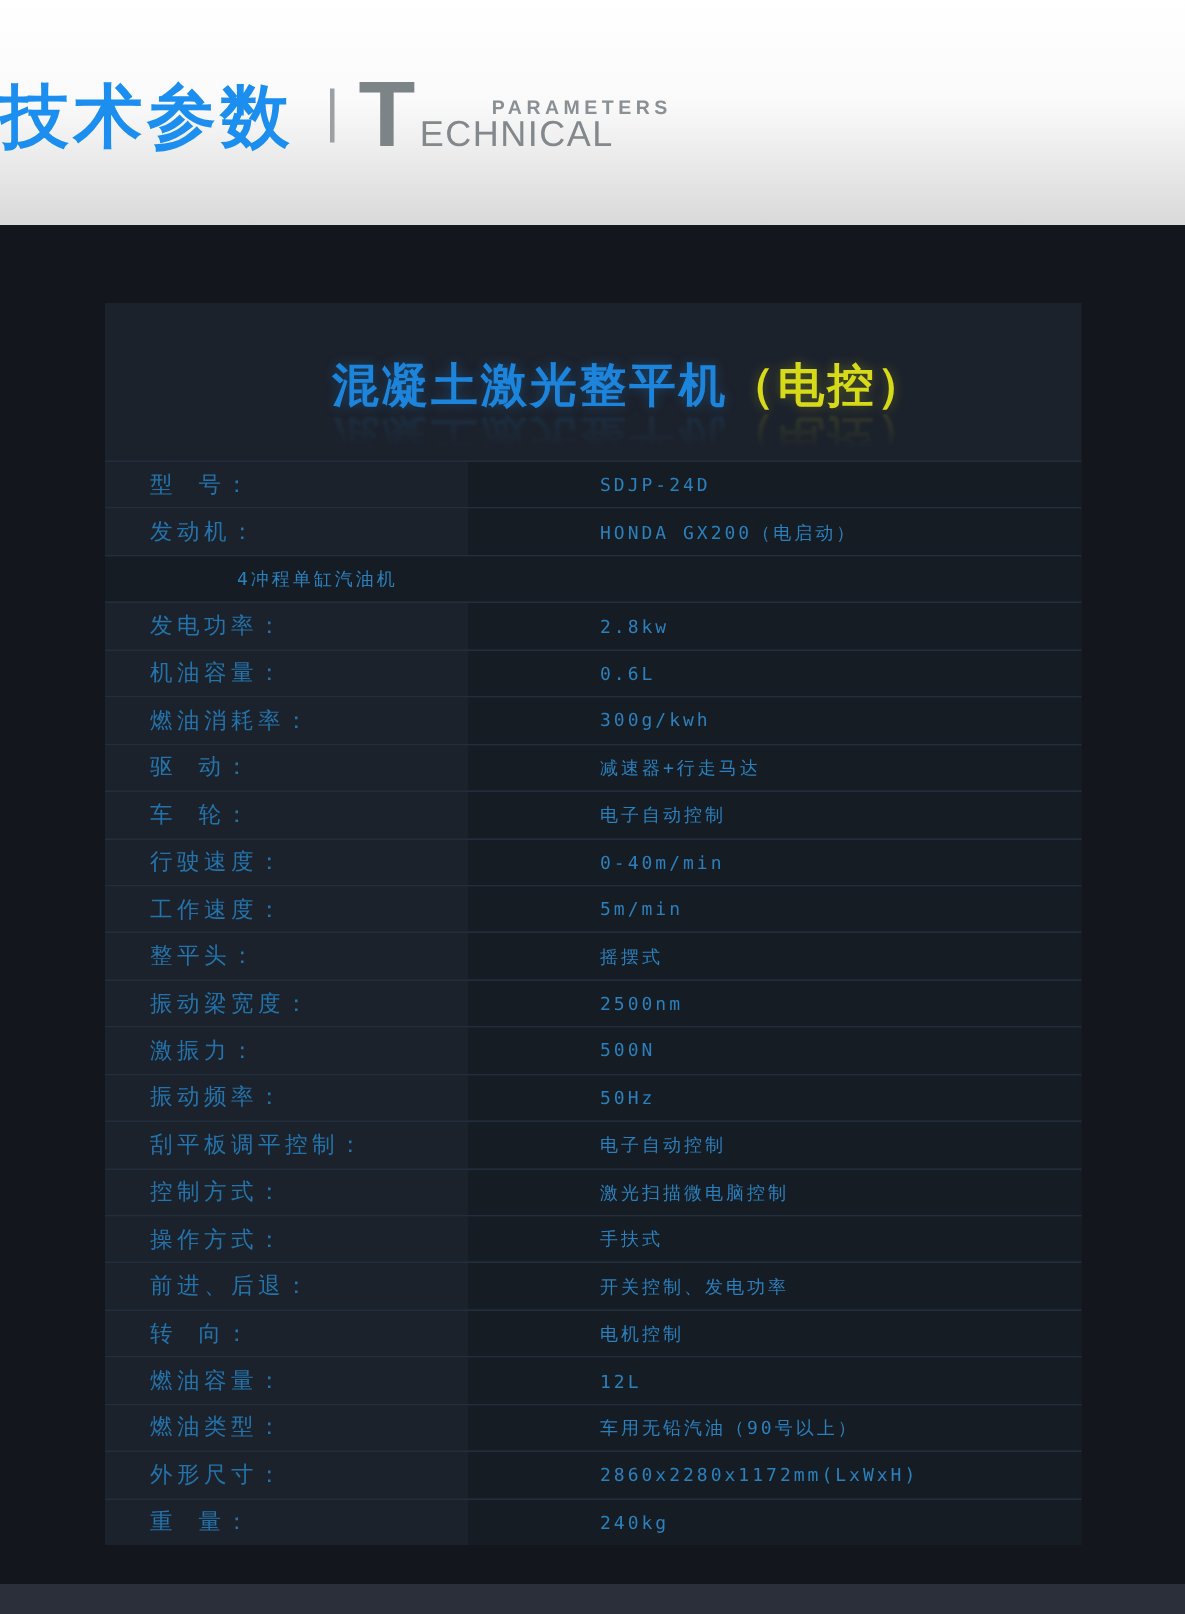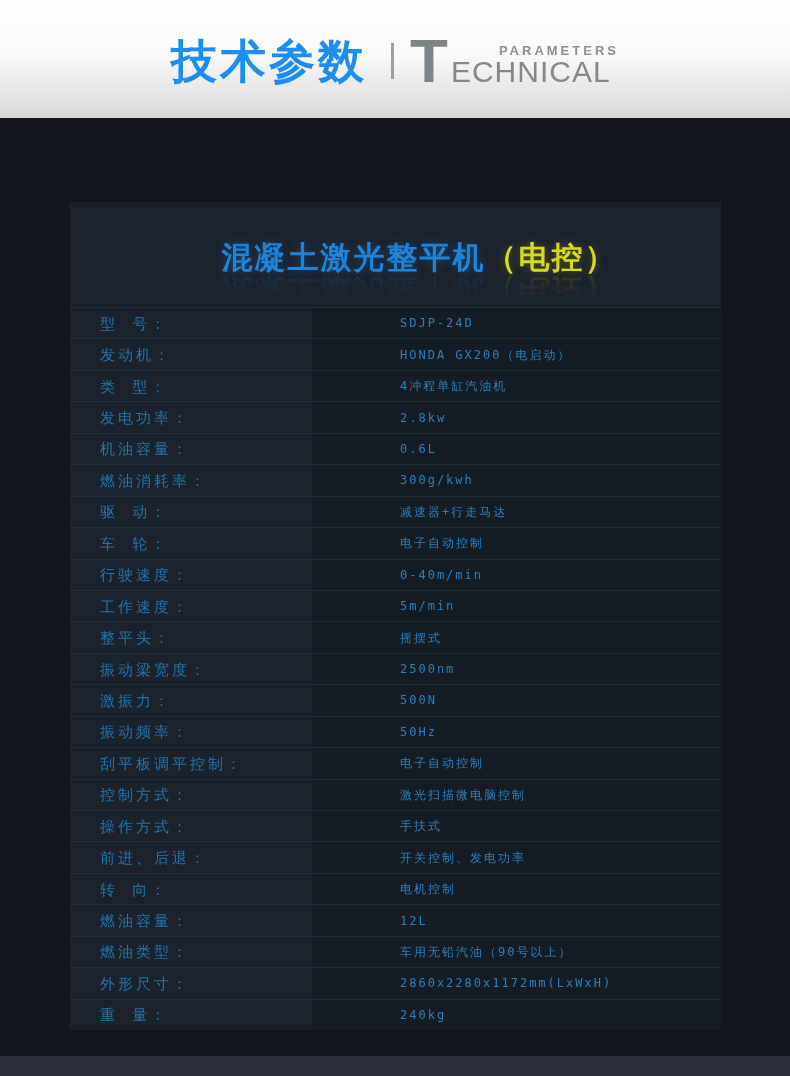--- a/index.html
+++ b/index.html
@@ -5,40 +5,40 @@
   * { margin:0; padding:0; box-sizing:border-box; }
   html,body { background:#2a2f3a; }
   .page {
     position:relative; width:790px; height:1076px; margin:0 auto;
     overflow:hidden; background:#13161c;
     font-family:"Liberation Sans", sans-serif;
   }
 
   
   .topbar {
-    position:absolute; top:0; left:0; width:100%; height:118px;
+    position:absolute; top:0; left:0; width:100%; height:150px;
     background:linear-gradient(#ffffff 0%, #fafafa 45%, #d9d9d9 100%);
-    display:flex; align-items:center; justify-content:center;
+    display:flex; align-items:center; 
   }
   .lockup { display:flex; align-items:center; margin-top:4px; }
   .cn-title {
     font-size:46px; font-weight:bold; color:#1b8ef0; letter-spacing:3px;
     line-height:1;
   }
   .lockup-divider {
     width:3px; height:36px; background:#9aa0a4; margin:0 16px 0 24px;
   }
   .en-lockup { display:flex; align-items:flex-end; }
   .en-t { font-size:62px; font-weight:bold; color:#7d8487; line-height:0.72; }
   .en-stack { display:flex; flex-direction:column; margin-left:3px; }
   .en-top {
     font-size:13px; font-weight:bold; letter-spacing:3px; color:#8a9094;
     line-height:1; margin-bottom:3px;margin-left:48px;
   }
-  .en-bottom { font-size:30px; color:#82888c; letter-spacing:1px; line-height:0.78; }
+  .en-bottom { font-size:24px; color:#82888c; letter-spacing:1px; line-height:0.78; }
 
   
   .dark-section { position:absolute; top:150px; left:0; right:0; bottom:0; background:#13161c; }
 
   .spec-panel {
     position:absolute; left:70px; top:52px; width:651px; height:828px;
     background:#1c222c;
     padding-left:48px;
   }
 
@@ -134,23 +134,20 @@
         <div class="spec-row">
           <div class="cell-label">
             <span class="txt">发动机：</span>
           </div>
           <div class="cell-value">
             <span class="txt">HONDA GX200（电启动）</span>
           </div>
         </div>
 
         <div class="spec-row">
-          <div class="cell-label">
-            <span class="txt">类  型：</span>
-          </div>
           <div class="cell-value">
             <span class="txt">4冲程单缸汽油机</span>
           </div>
         </div>
 
         <div class="spec-row">
           <div class="cell-label">
             <span class="txt">发电功率：</span>
           </div>
           <div class="cell-value">

